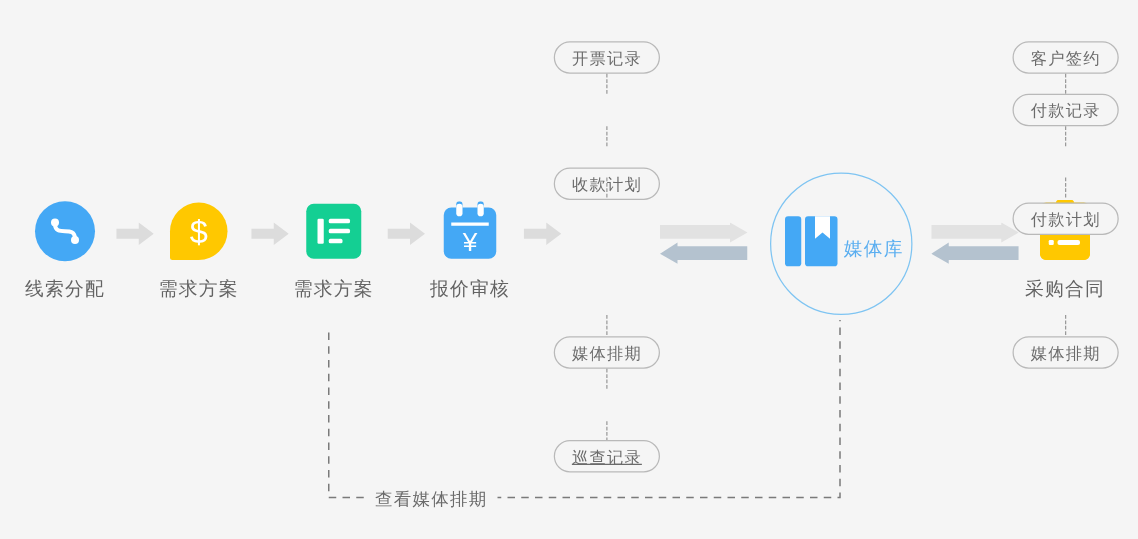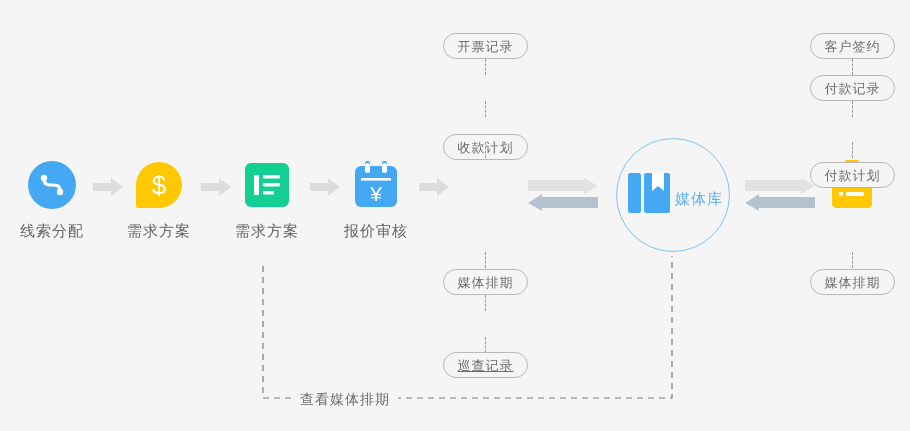--- a/index.html
+++ b/index.html
@@ -211,20 +211,21 @@
           <rect x="13" y="0" width="14" height="7" rx="2" fill="#ffc800"></rect>
           <rect x="7" y="14" width="4" height="4" rx="1" fill="#ffffff"></rect>
           <rect x="14" y="14" width="18" height="4" rx="1.6" fill="#ffffff"></rect>
           <rect x="7" y="23" width="4" height="4" rx="1" fill="#ffffff"></rect>
           <rect x="14" y="23" width="18" height="4" rx="1.6" fill="#ffffff"></rect>
           <rect x="7" y="32" width="4" height="4" rx="1" fill="#ffffff"></rect>
           <rect x="14" y="32" width="18" height="4" rx="1.6" fill="#ffffff"></rect>
         </svg>
       </div>
     </div>
+    <div class="stage-label">采购合同</div>
   </div>
 
   <div class="pill" style="left:443px;top:33px;width:85px;">开票记录</div>
   <div class="vdash" style="left:485px;top:59px;height:16px;"></div>
 
   <div class="vdash" style="left:485px;top:101px;height:16px;"></div>
 
   <div class="pill" style="left:443px;top:134px;width:85px;">收款计划</div>
   <div class="vdash" style="left:485px;top:142px;height:16px;"></div>
 

